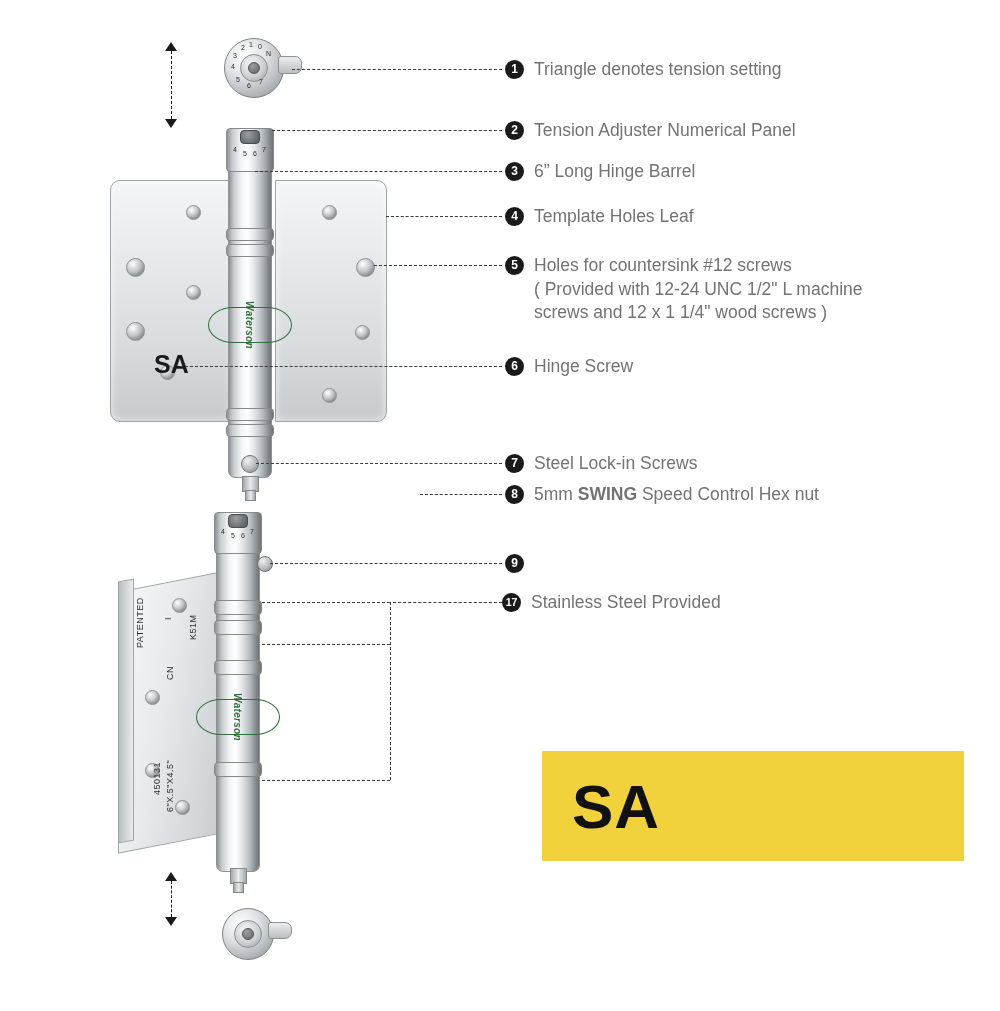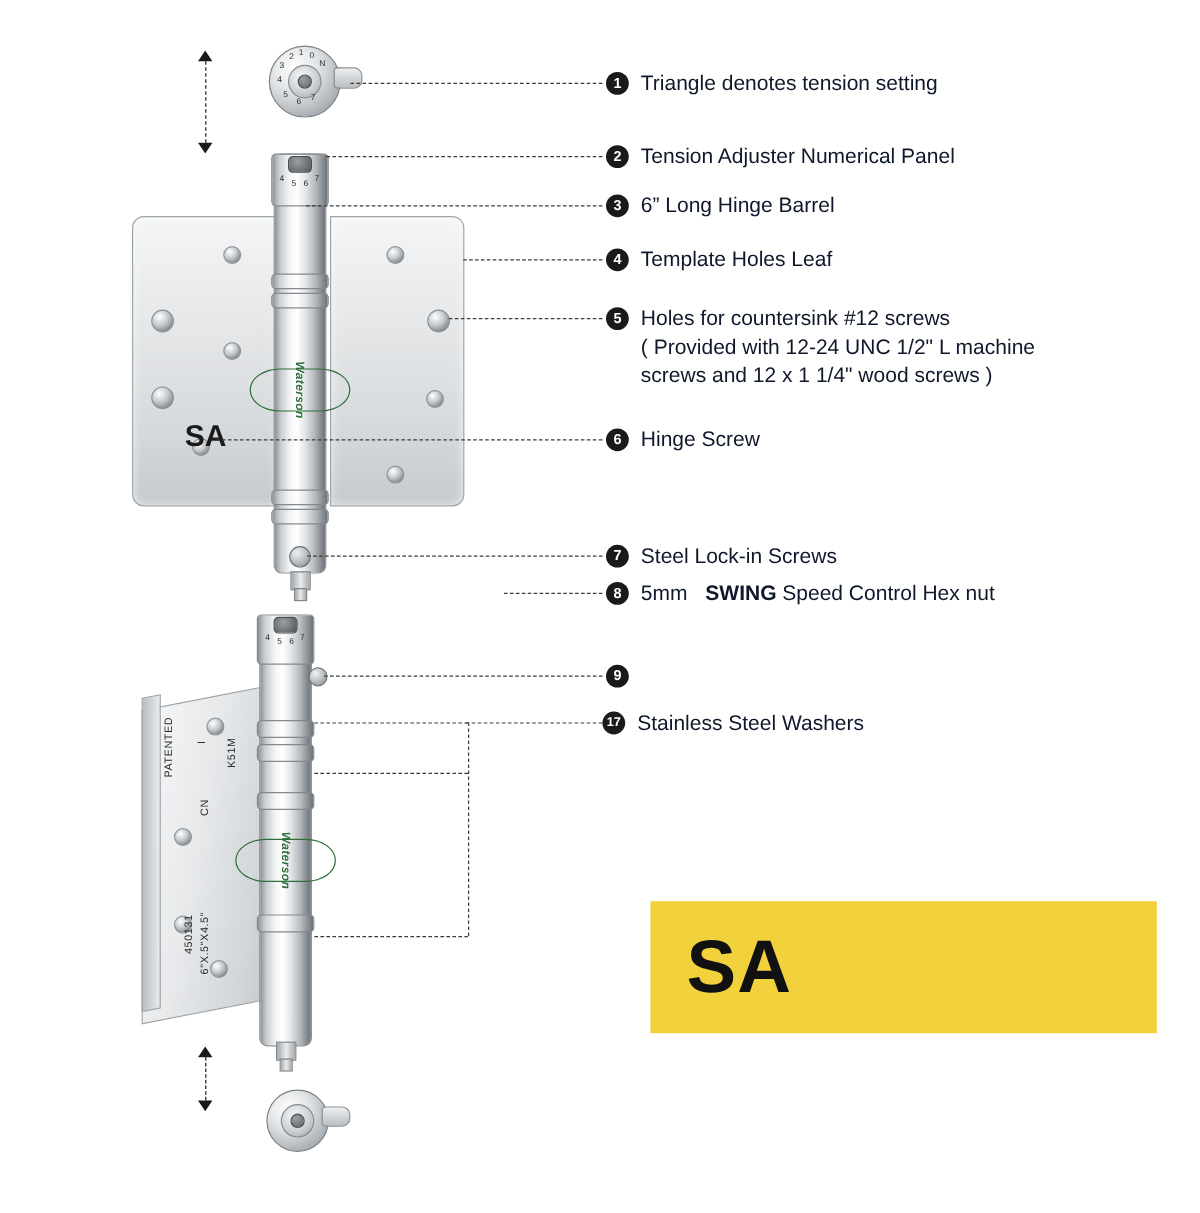--- a/index.html
+++ b/index.html
@@ -37,24 +37,24 @@
     font-size: 12px;
     font-weight: bold;
     line-height: 19px;
     text-align: center;
     margin-top: 2px;
   }
   .bullet.wide { font-size: 10.5px; }
   .callout-text {
     font-size: 17.5px;
     line-height: 1.35;
-    color: #0f172a;
+    color: #737373;
     white-space: pre-line;
   }
-  .callout-text b { font-weight: bold; margin-left: 10px; }
+  .callout-text b { font-weight: bold; }
 
   
   .leader {
     position: absolute;
     border-top: 1.4px dashed #3a3a3a;
     height: 0;
   }
   .leader-v {
     position: absolute;
     border-left: 1.4px dashed #3a3a3a;
@@ -341,20 +341,20 @@
     <div class="bullet">8</div>
     <div class="callout-text"><span>5mm </span><b>SWING</b><span> Speed Control Hex nut</span></div>
   </div>
 
   <div class="callout" style="left:505px; top:552px;">
     <div class="bullet">9</div>
   </div>
 
   <div class="callout" style="left:502px; top:591px;">
     <div class="bullet wide">17</div>
-    <div class="callout-text">Stainless Steel Washers</div>
+    <div class="callout-text">Stainless Steel Provided</div>
   </div>
 
   <div class="badge" style="left:542px; top:751px; width:422px; height:110px;">
     <div class="badge-text">SA</div>
   </div>
 
 </div>
 
 </body></html>

